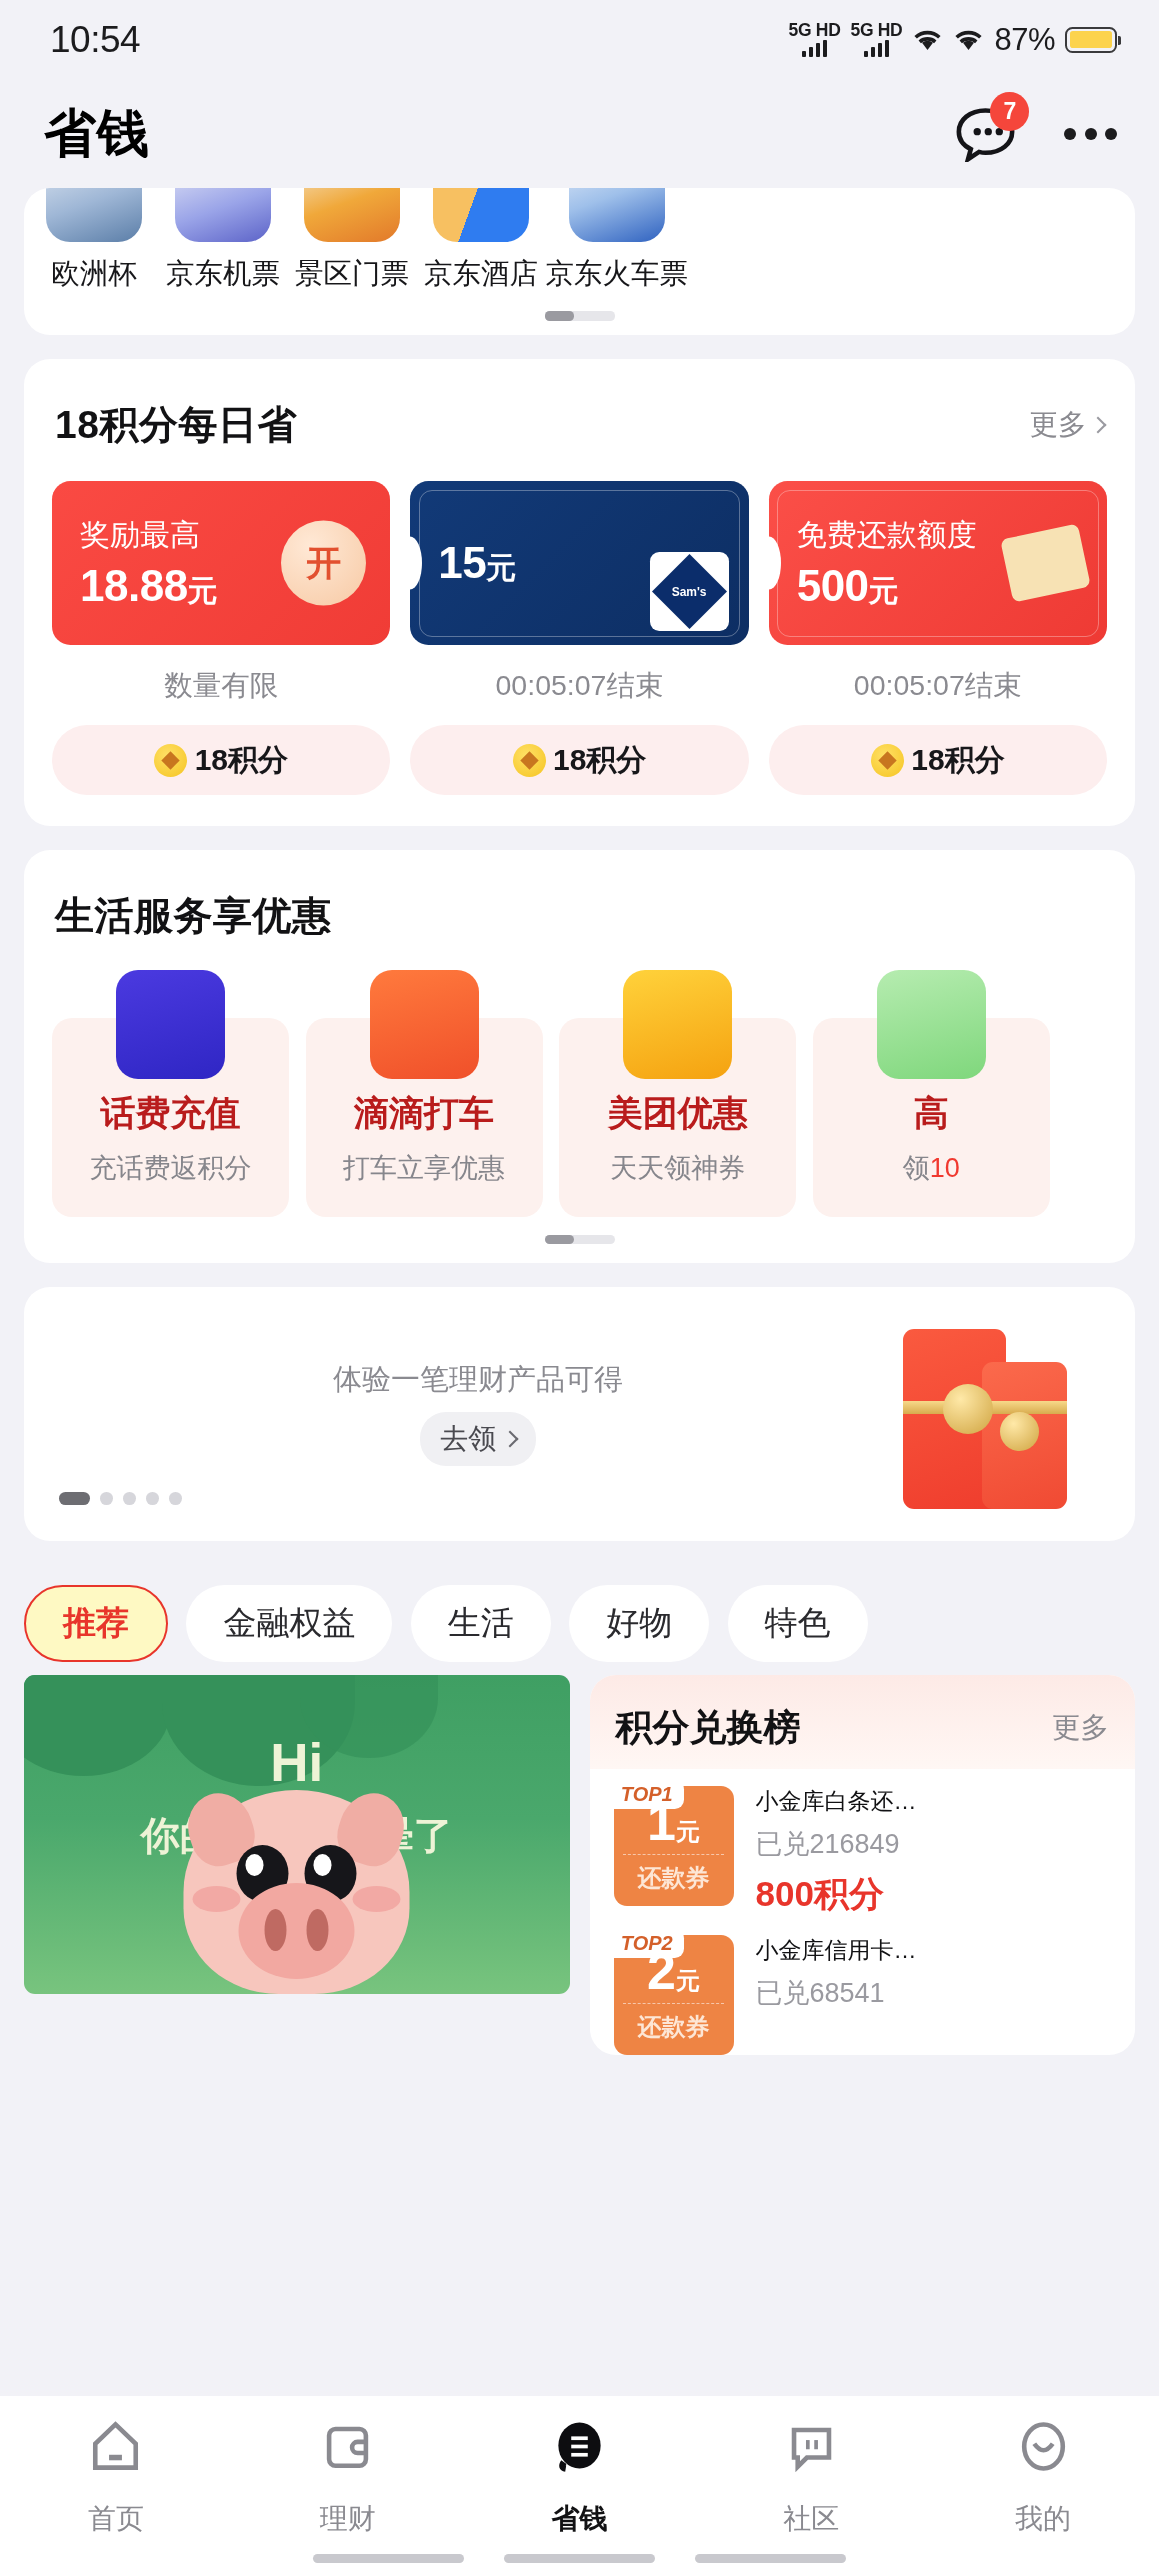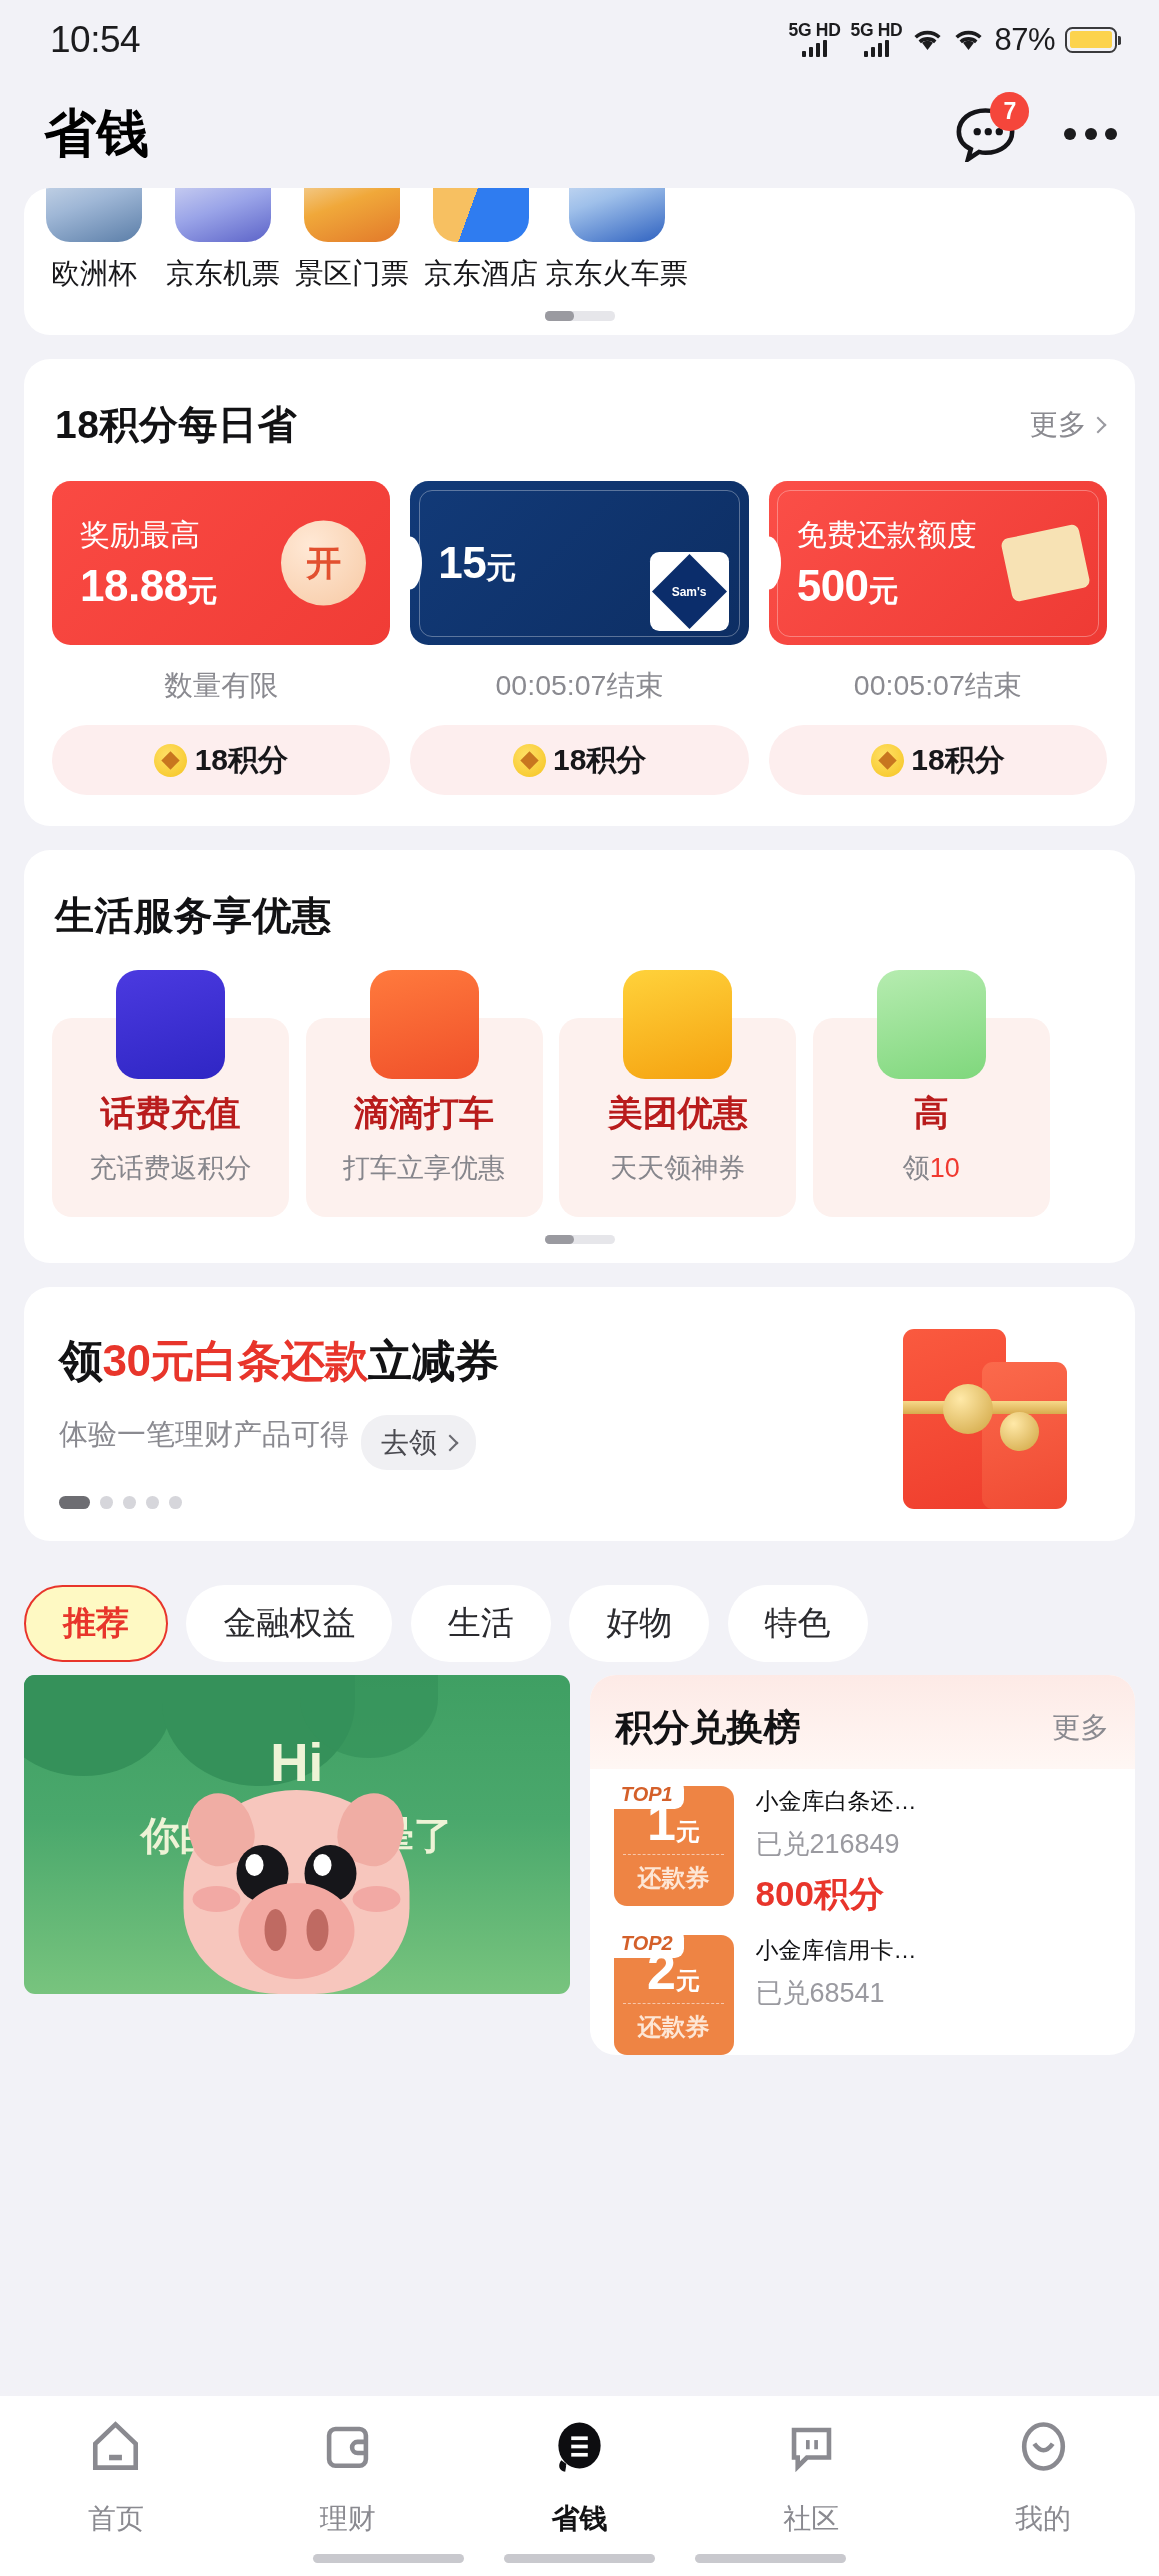--- a/index.html
+++ b/index.html
@@ -116,21 +116,21 @@
   .life-t{ font-size:35px; font-weight:700; color:#b91c1c; margin-top:11px;}
   .life-s{ font-size:27px; color:#86868c; margin-top:13px; white-space:nowrap;}
   .life-s em{ font-style:normal; color:#f0392f; }
   .life-spacer{ height:52px; }
 
   
   .promo{ display:flex; align-items:center; padding:42px 35px 28px; position:relative; min-height:230px;}
   .promo-l{ flex:1; }
   .promo-t{ font-size:44px; font-weight:800; color:#121214; letter-spacing:-0.5px;}
   .promo-t em{ font-style:normal; color:#e8352b; }
-  .promo-row{ display:flex; align-items:flex-start; gap:12px; margin-top:24px;}
+  .promo-row{ display:flex; align-items:center; gap:12px; margin-top:24px;flex-direction:column;}
   .promo-s{ font-size:29px; color:#8a8a90;}
   .gobtn{ background:#f0f0f3; border-radius:26px; padding:8.3px 20px; font-size:28px; color:#4a4a50; display:flex; align-items:center; gap:7.4px;}
   .gobtn .chev{ border-color:#6a6a70;}
   .dotsnav{ display:flex; gap:10px; align-items:center; margin-top:26px;}
   .dotsnav i{ width:13px;height:13px;border-radius:6.4px;background:#d6d6db;display:block;}
   .dotsnav i.on{ width:31px;background:#6d6d72;}
   .envelope{ width:175px;height:184px; position:relative; margin-right:28px;}
   .env-a{position:absolute;left:5.5px;top:0;width:103px;height:180px;background:linear-gradient(160deg,#fa5a3f,#ef3d2d);border-radius:11px;}
   .env-b{position:absolute;left:85px;top:33px;width:85px;height:147px;background:linear-gradient(160deg,#fb6a4c,#f04a33);border-radius:11px;}
   .env-band{position:absolute;left:5.5px;top:72px;width:164px;height:13px;background:linear-gradient(#f7d98a,#d8ab4e);}
@@ -372,23 +372,20 @@
         <div class="life-s"><span>领</span><em>10</em></div>
       </div>
     </div>
   <div class="scrollbar"></div>
   <div style="height:18.4px"></div>
 </div>
 
 <div class="card">
   <div class="promo">
     <div class="promo-l">
-      <div class="promo-t">
-        <span>领</span><em>30元白条还款</em><span>立减券</span>
-      </div>
       <div class="promo-row">
         <div class="promo-s">体验一笔理财产品可得</div>
         <div class="gobtn">
           <span>去领</span>
           <i class="chev"></i>
         </div>
       </div>
       <div class="dotsnav" id="promodots">
           <i class="on"></i>
           <i></i>

